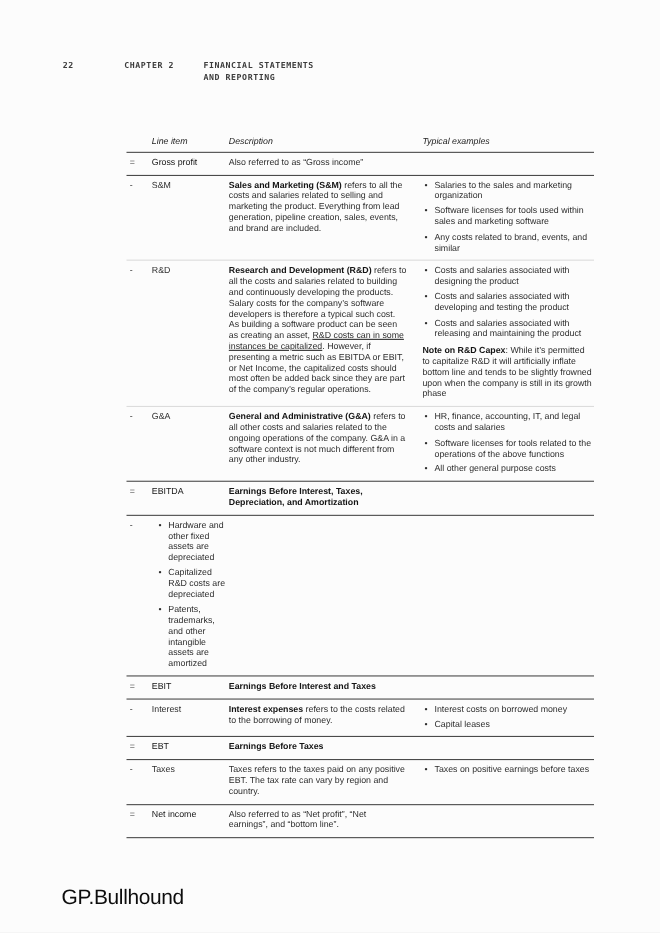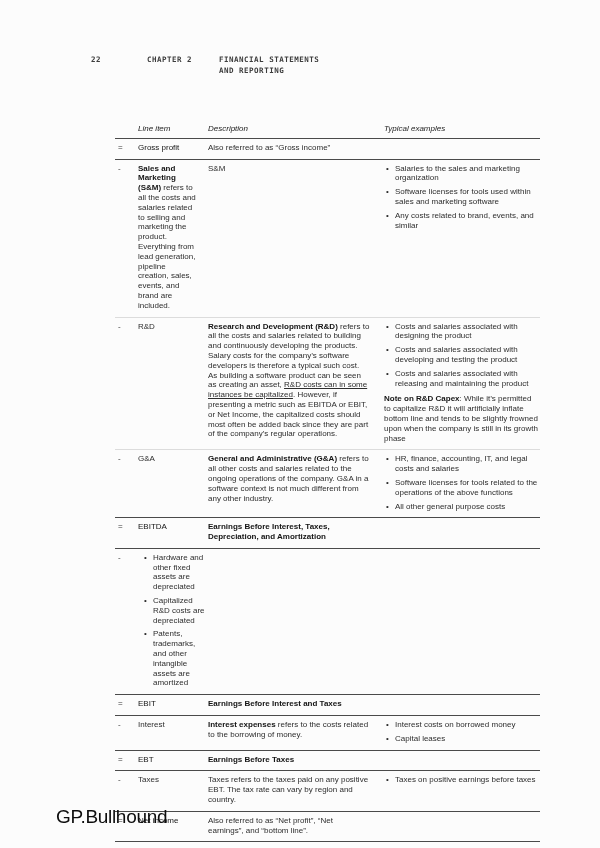--- a/index.html
+++ b/index.html
@@ -12,21 +12,21 @@
     color:#2d2d2d;
     overflow:hidden;
     margin:0 auto;
   }
   
   .run-head {
     position:absolute; top:54px; left:57px;
     display:flex; align-items:flex-start;
     font-family:"DejaVu Sans Mono", monospace;
     font-size:7.5px; line-height:11px; letter-spacing:0.5px;
-    color:#3c3c3c; font-weight:600;margin-left:34px;
+    color:#3c3c3c; font-weight:600;
   }
   .run-head .pnum   { width:56px; }
   .run-head .chap   { width:72px; }
   .run-head .ctitle { white-space:pre-line; }
 
   
   .tbl {
     position:absolute; left:115px; top:122px; width:425px;
     font-size:8px; line-height:9.8px;
   }
@@ -78,22 +78,22 @@
     </div>
     <div id="tbody">
         <div class="trow body-row dark-top">
           <div class="cell c-sym">=</div>
           <div class="cell c-item bold">Gross profit</div>
           <div class="cell c-desc"><span>Also referred to as “Gross income”</span></div>
           <div class="cell c-ex"></div>
         </div>
         <div class="trow body-row dark-top">
           <div class="cell c-sym">-</div>
+          <div class="cell c-item">S&amp;M</div>
           <div class="cell c-desc"><b>Sales and Marketing (S&amp;M)</b><span> refers to all the costs and salaries related to selling and marketing the product. Everything from lead generation, pipeline creation, sales, events, and brand are included.</span></div>
-          <div class="cell c-item">S&amp;M</div>
           <div class="cell c-ex">
             <div class="bul">
               <span class="dot">•</span>
               <span>Salaries to the sales and marketing organization</span>
             </div>
             <div class="bul">
               <span class="dot">•</span>
               <span>Software licenses for tools used within sales and marketing software</span>
             </div>
             <div class="bul">

